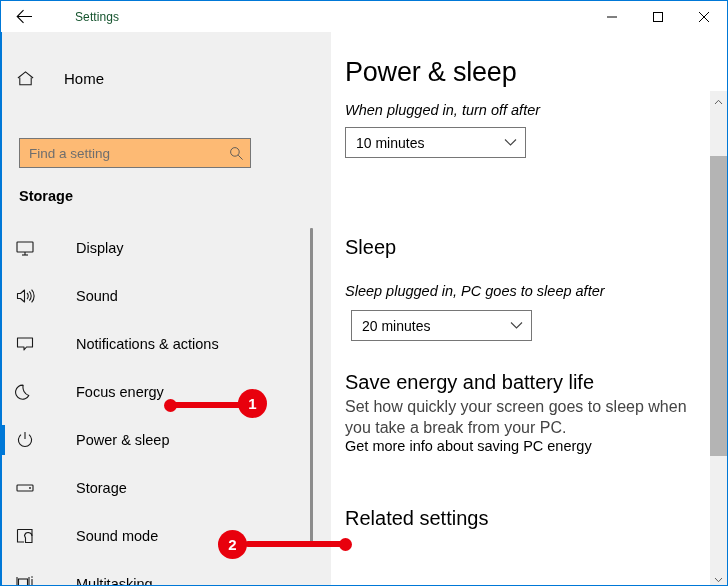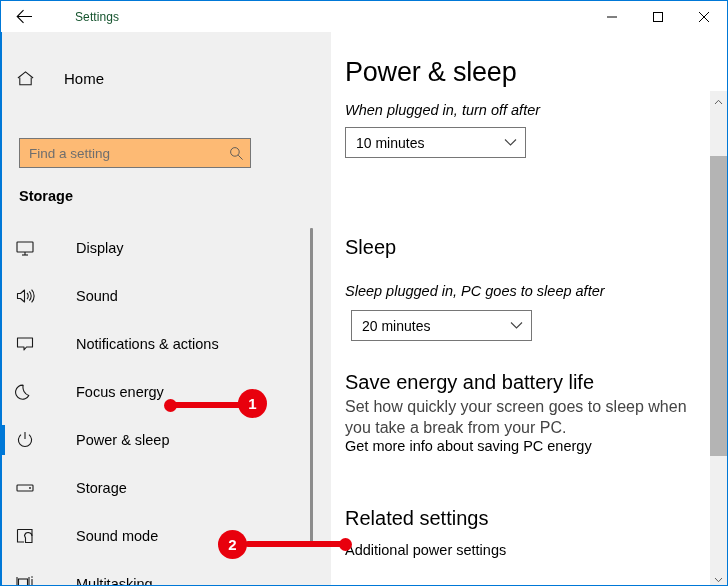--- a/index.html
+++ b/index.html
@@ -518,21 +518,20 @@
     </div>
 
     <div id="save-heading" class="section-heading">Save energy and battery life</div>
 
     <div id="save-desc" class="body-text">Set how quickly your screen goes to sleep when you take a break from your PC.</div>
 
     <a id="save-link" class="link" href="#">Get more info about saving PC energy</a>
 
     <div id="related-heading" class="section-heading">Related settings</div>
 
-    <a id="related-link" class="link" href="#">Additional power settings</a>
 
     <div id="content-scrollbar">
       <div class="sb-arrow">
         <span>
           <svg width="9" height="6" viewBox="0 0 9 6">
             <path d="M1 5 L4.5 1.3 L8 5" fill="none" stroke="#606060" stroke-width="1"></path>
           </svg>
         </span>
       </div>
       <div id="content-scrollbar-thumb"></div>

